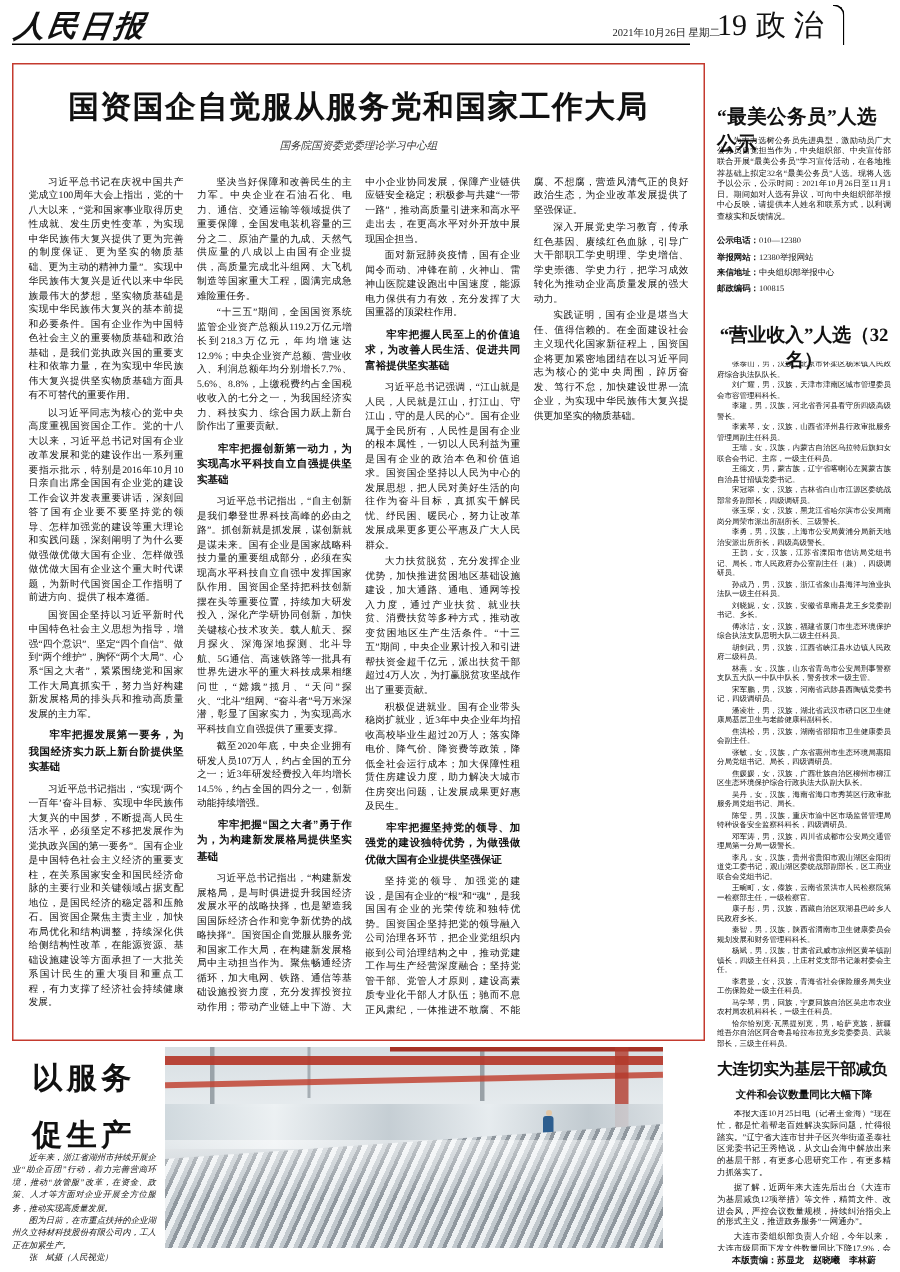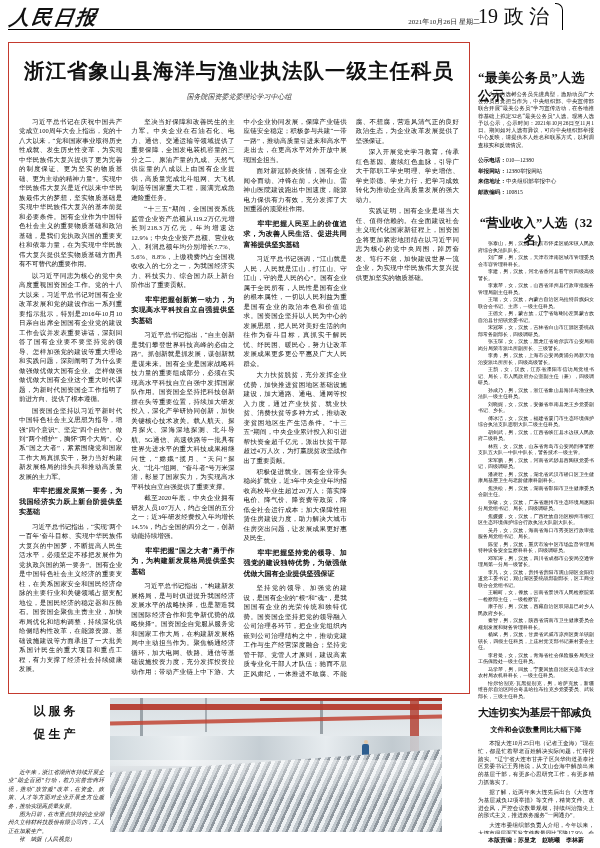--- a/index.html
+++ b/index.html
@@ -42,21 +42,21 @@
   .dalian{position:absolute;top:651px;left:0;width:116px;}
   .dl-title{font-size:10.5px;font-weight:bold;margin:0;letter-spacing:-0.2px;}
   .dl-sub{font-size:7px;font-weight:bold;text-align:center;margin:5px 0 5px;
           font-family:"Liberation Sans","DejaVu Sans",sans-serif;}
   .dl-body{height:94px;overflow:hidden;}
   .dl-p{margin:0 0 2px;font-size:5.6px;line-height:1.4;text-align:justify;text-indent:2em;}
   .editors{position:absolute;top:781px;left:0;width:116px;text-align:center;
            font-size:6px;font-weight:bold;}
   
   .ps-title{position:absolute;left:8px;top:700px;width:96px;text-align:center;
-            font-size:12px;font-weight:bold;letter-spacing:3px;line-height:1.9;}
+            font-size:20px;font-weight:bold;letter-spacing:3px;line-height:1.9;}
   .ps-caption{position:absolute;left:8px;top:768px;width:96px;font-size:5.6px;
               line-height:1.5;font-style:italic;text-align:justify;}
   .ps-caption p{margin:0;text-indent:2em;}
   
   .photo{position:absolute;left:110px;top:698px;width:332px;height:134px;overflow:hidden;
          background:linear-gradient(180deg,#e9eef1 0%,#e0e6ea 28%,#ccd3d8 52%,#b4bac0 100%);}
   .ceil{position:absolute;left:0;top:0;width:332px;height:40px;
         background:linear-gradient(180deg,#d7dee2,#e6ebee);}
   .beam1{position:absolute;left:0;top:6px;width:332px;height:6px;background:#b5372a;opacity:.92;}
   .beam2{position:absolute;left:0;top:20px;width:332px;height:4px;background:#c14434;opacity:.85;
@@ -83,21 +83,21 @@
 <div class="page">
 
   <div class="masthead">人民日报</div>
   <div class="head-date">2021年10月26日 星期二</div>
   <div class="head-page">
     <span class="pnum">19</span><span class="psec">政治</span><span class="bracket"></span>
   </div>
   <div class="head-rule"></div>
 
   <section class="main-box">
-    <h1 class="main-title">浙江省象山县海洋与渔业执法队一级主任科员</h1>
+    <h1 class="main-title">国资国企自觉服从服务党和国家工作大局</h1>
     <div class="byline">国务院国资委党委理论学习中心组</div>
     <div class="cols">
 
     <div class="blk p">习近平总书记在庆祝中国共产党成立100周年大会上指出，党的十八大以来，“党和国家事业取得历史性成就、发生历史性变革，为实现中华民族伟大复兴提供了更为完善的制度保证、更为坚实的物质基础、更为主动的精神力量”。实现中华民族伟大复兴是近代以来中华民族最伟大的梦想，坚实物质基础是实现中华民族伟大复兴的基本前提和必要条件。国有企业作为中国特色社会主义的重要物质基础和政治基础，是我们党执政兴国的重要支柱和依靠力量，在为实现中华民族伟大复兴提供坚实物质基础方面具有不可替代的重要作用。</div>
         <div class="blk p">以习近平同志为核心的党中央高度重视国资国企工作。党的十八大以来，习近平总书记对国有企业改革发展和党的建设作出一系列重要指示批示，特别是2016年10月10日亲自出席全国国有企业党的建设工作会议并发表重要讲话，深刻回答了国有企业要不要坚持党的领导、怎样加强党的建设等重大理论和实践问题，深刻阐明了为什么要做强做优做大国有企业、怎样做强做优做大国有企业这个重大时代课题，为新时代国资国企工作指明了前进方向、提供了根本遵循。</div>
         <div class="blk p">国资国企坚持以习近平新时代中国特色社会主义思想为指导，增强“四个意识”、坚定“四个自信”、做到“两个维护”，胸怀“两个大局”、心系“国之大者”，紧紧围绕党和国家工作大局真抓实干，努力当好构建新发展格局的排头兵和推动高质量发展的主力军。</div>
         <div class="blk h">牢牢把握发展第一要务，为我国经济实力跃上新台阶提供坚实基础</div>
         <div class="blk p">习近平总书记指出，“实现‘两个一百年’奋斗目标、实现中华民族伟大复兴的中国梦，不断提高人民生活水平，必须坚定不移把发展作为党执政兴国的第一要务”。国有企业是中国特色社会主义经济的重要支柱，在关系国家安全和国民经济命脉的主要行业和关键领域占据支配地位，是国民经济的稳定器和压舱石。国资国企聚焦主责主业，加快布局优化和结构调整，持续深化供给侧结构性改革，在能源资源、基础设施建设等方面承担了一大批关系国计民生的重大项目和重点工程，有力支撑了经济社会持续健康发展。</div>
         <div class="blk p">坚决当好保障和改善民生的主力军。中央企业在石油石化、电力、通信、交通运输等领域提供了重要保障，全国发电装机容量的三分之二、原油产量的九成、天然气供应量的八成以上由国有企业提供，高质量完成北斗组网、大飞机制造等国家重大工程，圆满完成急难险重任务。</div>
         <div class="blk p">“十三五”期间，全国国资系统监管企业资产总额从119.2万亿元增长到218.3万亿元，年均增速达12.9%；中央企业资产总额、营业收入、利润总额年均分别增长7.7%、5.6%、8.8%，上缴税费约占全国税收收入的七分之一，为我国经济实力、科技实力、综合国力跃上新台阶作出了重要贡献。</div>

